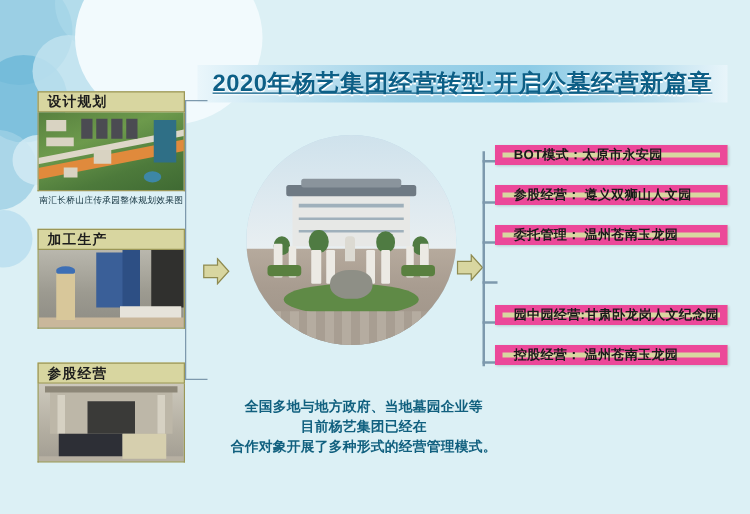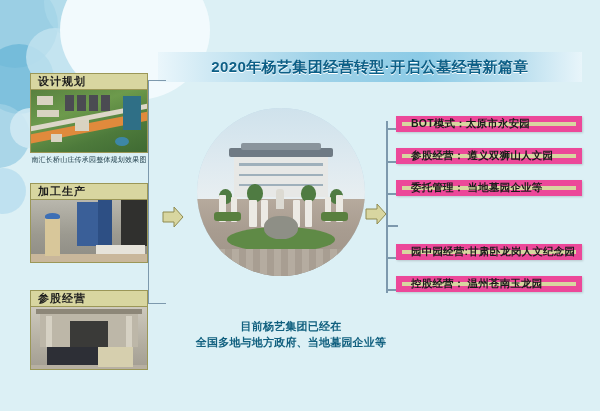--- a/index.html
+++ b/index.html
@@ -21,22 +21,22 @@
   .b7{left:-20px;top:168px;width:46px;height:46px;background:#b6dced;opacity:.75;}
   .bwhite{position:absolute;left:60px;top:-40px;width:150px;height:140px;border-radius:50%;background:#f2fafd;}
 
   
   .title-bar{
     position:absolute;left:158px;top:52px;width:424px;height:30px;
     background:linear-gradient(90deg,#eaf6fb 0%,#cfe9f4 12%,#9fd2e8 38%,#8ccbe6 62%,#bde0ef 86%,#e8f5fa 100%);
     display:flex;align-items:center;justify-content:center;
   }
   .title-text{
-    font-size:15px;font-weight:bold;color:#0d5f86;letter-spacing:.4px;
-    white-space:nowrap;text-shadow:0 1px 0 #ffffff;
+    font-size:19px;font-weight:bold;color:#0d5f86;letter-spacing:.4px;
+    white-space:nowrap;text-shadow:0 1px 0 #ffffff;text-decoration:underline;
   }
 
   
   .card{position:absolute;left:30px;width:118px;}
   .card .label{
     height:17px;background:#d8d6a0;border:1px solid #9b9757;
     display:flex;align-items:center;padding-left:7px;box-sizing:border-box;
   }
   .card .label span{font-size:11px;font-weight:bold;color:#1d1d1d;letter-spacing:1px;}
   .card .photo{height:62px;border:1px solid #9b9757;border-top:none;position:relative;overflow:hidden;}
@@ -255,27 +255,28 @@
     <div class="tick" style="top:168px;"></div>
   </div>
 
   <div class="rbox" style="top:116px;">
     <span>BOT模式：太原市永安园</span>
   </div>
   <div class="rbox" style="top:148px;">
     <span>参股经营： 遵义双狮山人文园</span>
   </div>
   <div class="rbox" style="top:180px;">
-    <span>委托管理： 当地墓园企业等</span>
+    <span>委托管理： 温州苍南玉龙园</span>
   </div>
   <div class="rbox" style="top:244px;">
     <span>园中园经营:甘肃卧龙岗人文纪念园</span>
   </div>
   <div class="rbox" style="top:276px;">
     <span>控股经营： 温州苍南玉龙园</span>
   </div>
 
   <div class="para">
+    <div>全国多地与地方政府、当地墓园企业等</div>
     <div>目前杨艺集团已经在</div>
-    <div>全国多地与地方政府、当地墓园企业等</div>
+    <div>合作对象开展了多种形式的经营管理模式。</div>
   </div>
 
 </div>
 
 </body></html>

